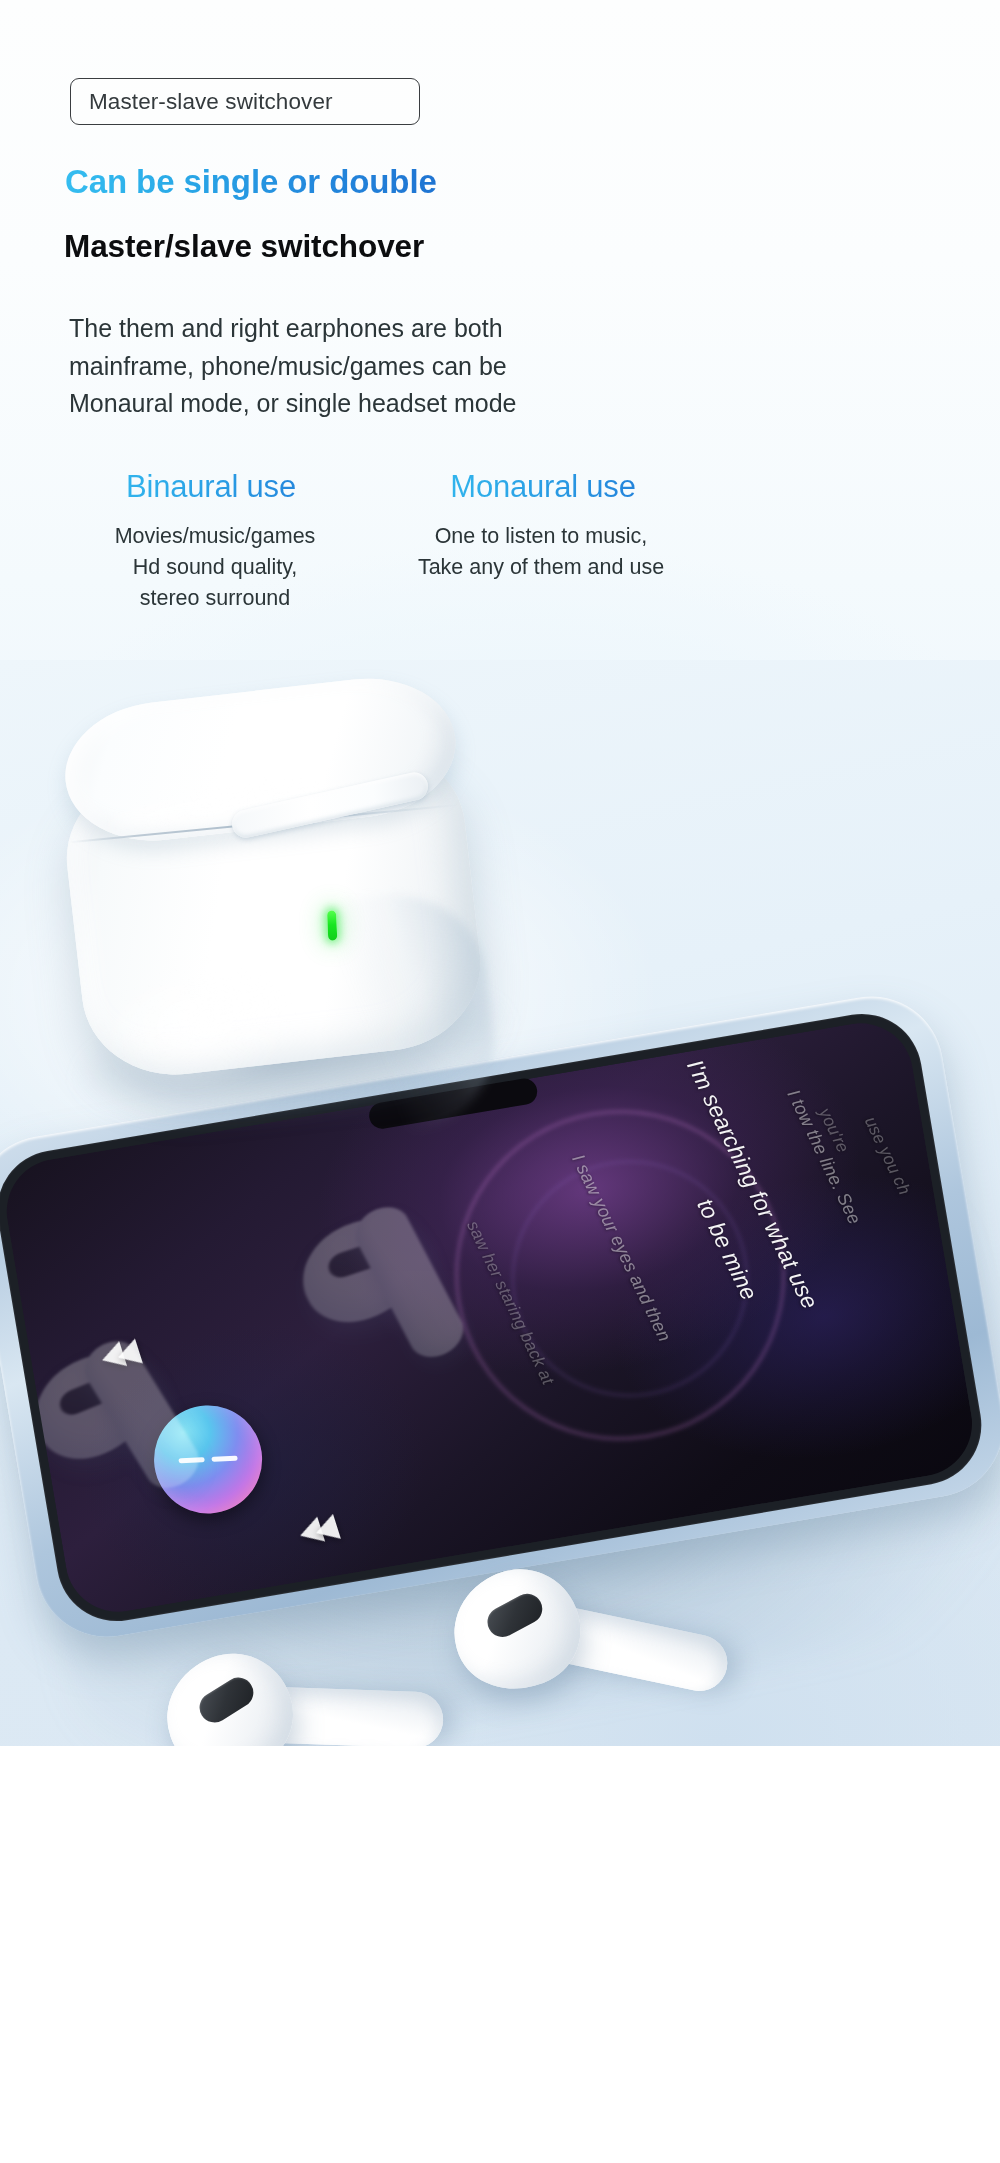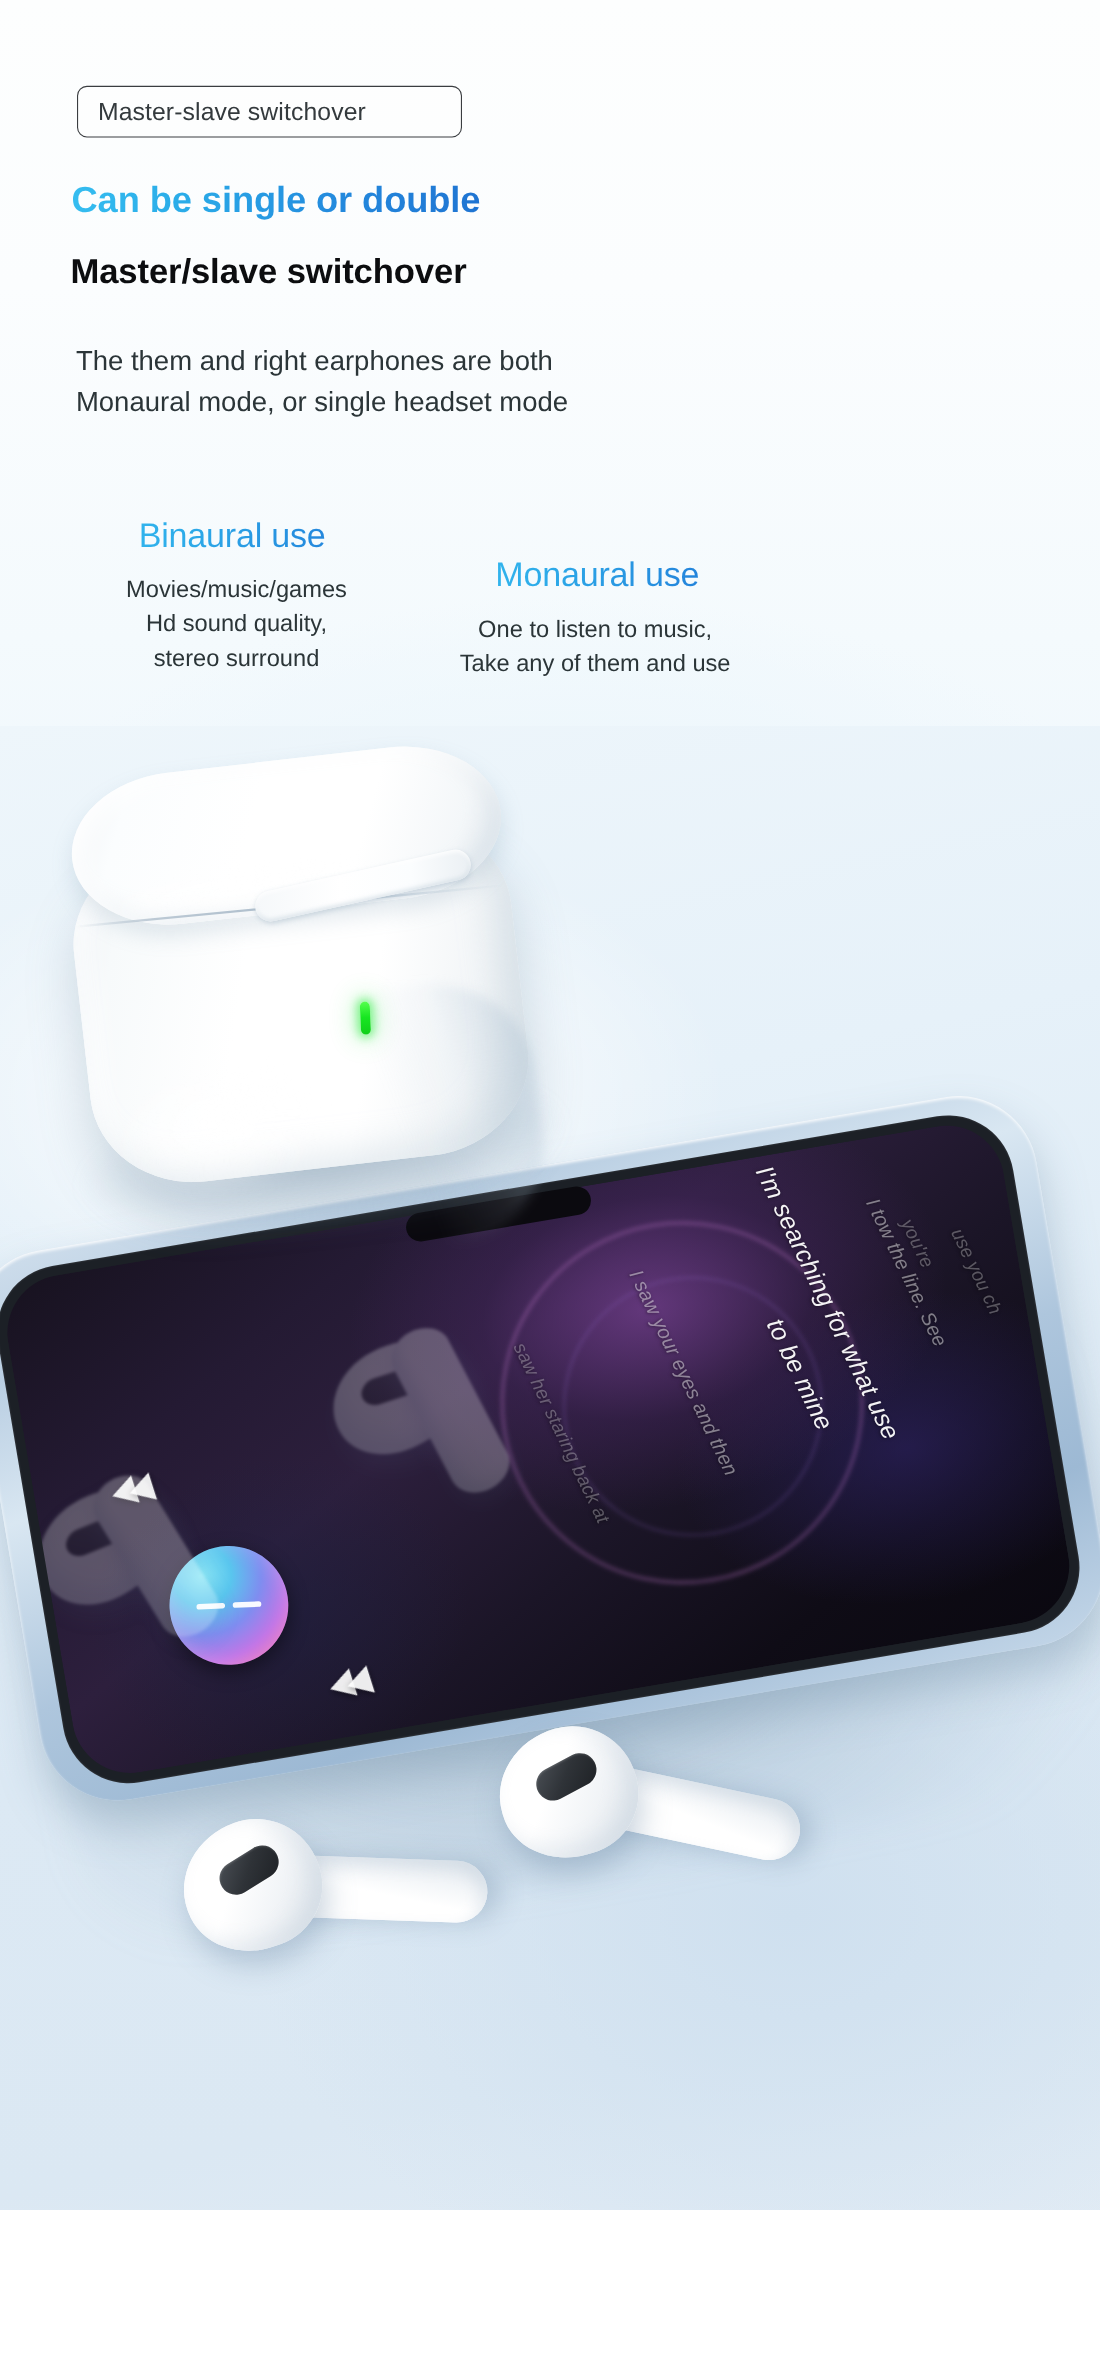--- a/index.html
+++ b/index.html
@@ -8,21 +8,21 @@
     width: 1000px;
     height: 2163px;
     background: #ffffff;
     font-family: "Liberation Sans", sans-serif;
     overflow: hidden;
   }
 
   #page {
     position: relative;
     width: 1000px;
-    height: 2009px;
+    height: 1746px;
     overflow: hidden;
     background: #fca5a5;
   }
 
   
   .bg-wash {
     position: absolute;
     left: 0; top: 0;
     width: 1000px; height: 1000px;
     background:
@@ -111,21 +111,21 @@
     letter-spacing: -0.2px;
     line-height: 44px;
     white-space: nowrap;
     background: linear-gradient(90deg, #36c0f2 0%, #2dabe9 35%, #2486dc 78%, #1f72d0 100%);
     -webkit-background-clip: text;
     background-clip: text;
     color: transparent;
     -webkit-text-fill-color: transparent;
   }
   .col-left .col-title  { text-align: center; padding-right: 8px; }
-  .col-right .col-title { text-align: center; padding-left: 4px; margin-top: 36px; }
+  .col-right .col-title { text-align: center; padding-left: 4px; }
 
   .col-body {
     margin-top: 12px;
     font-size: 21.5px;
     line-height: 31px;
     color: #2b3538;
     text-align: center;
     font-weight: 400;
   }
 
@@ -448,20 +448,21 @@
 
   <div class="badge">
     <span class="badge-text">Master-slave switchover</span>
   </div>
 
   <div class="headline-blue">Can be single or double</div>
   <div class="heading-black">Master/slave switchover</div>
 
   <div class="lede">
     <div class="nowrap">The them and right earphones are both</div>
+    <div class="nowrap">mainframe, phone/music/games can be</div>
     <div class="nowrap">Monaural mode, or single headset mode</div>
   </div>
 
   <div class="cols">
 
     <div class="col col-left">
       <div class="col-title">Binaural use</div>
       <div class="col-body">
         <div>Movies/music/games</div>
         <div>Hd sound quality,</div>

